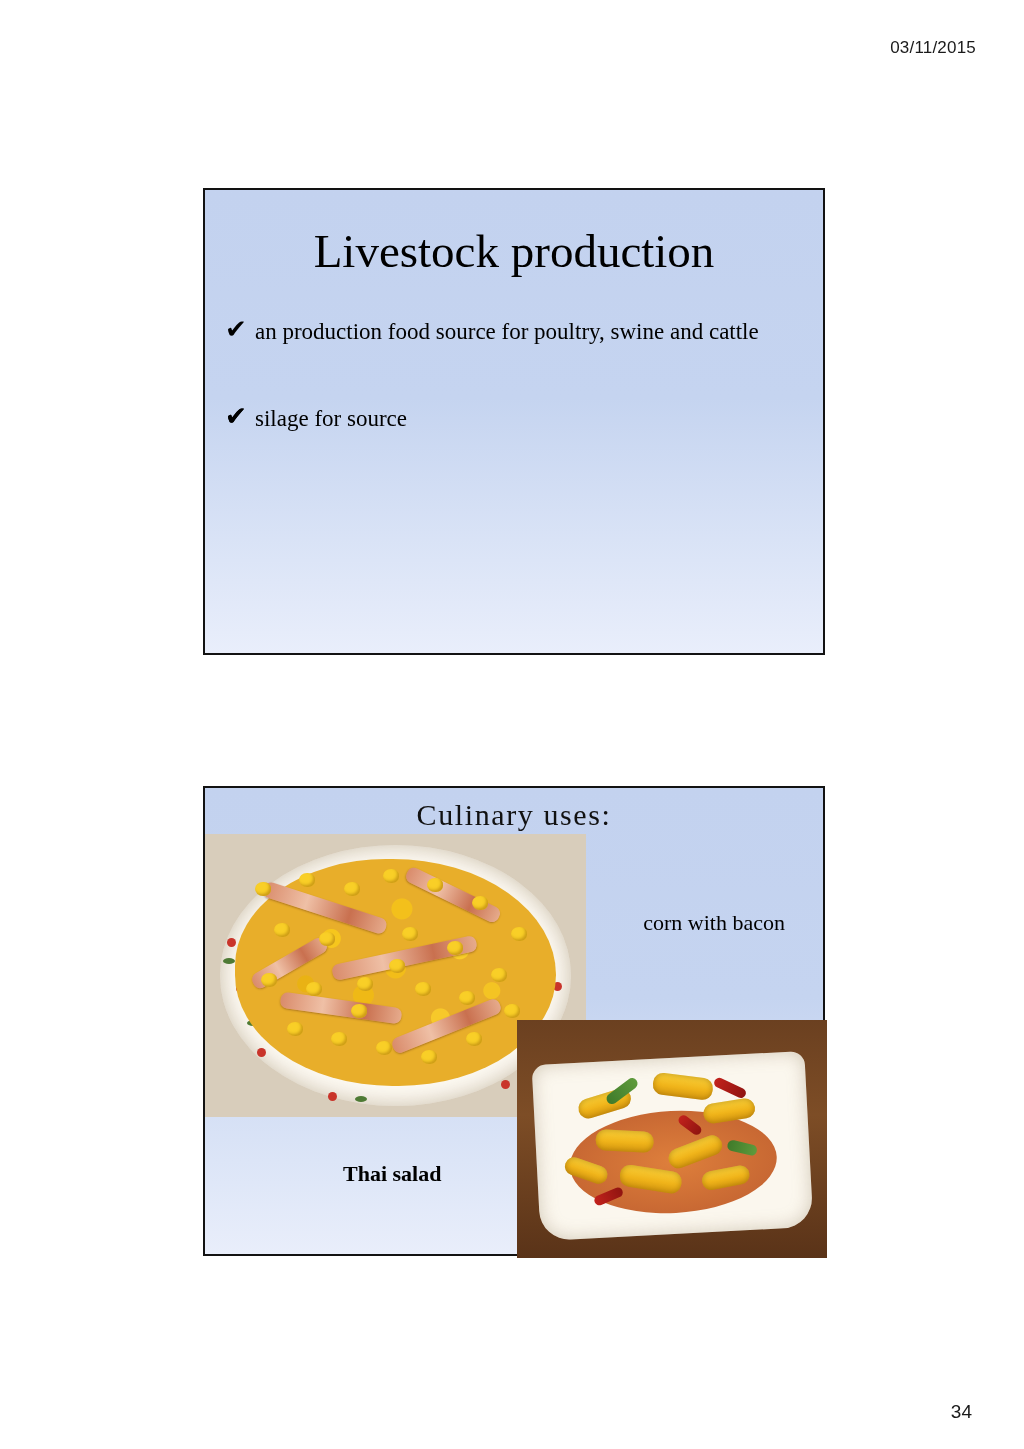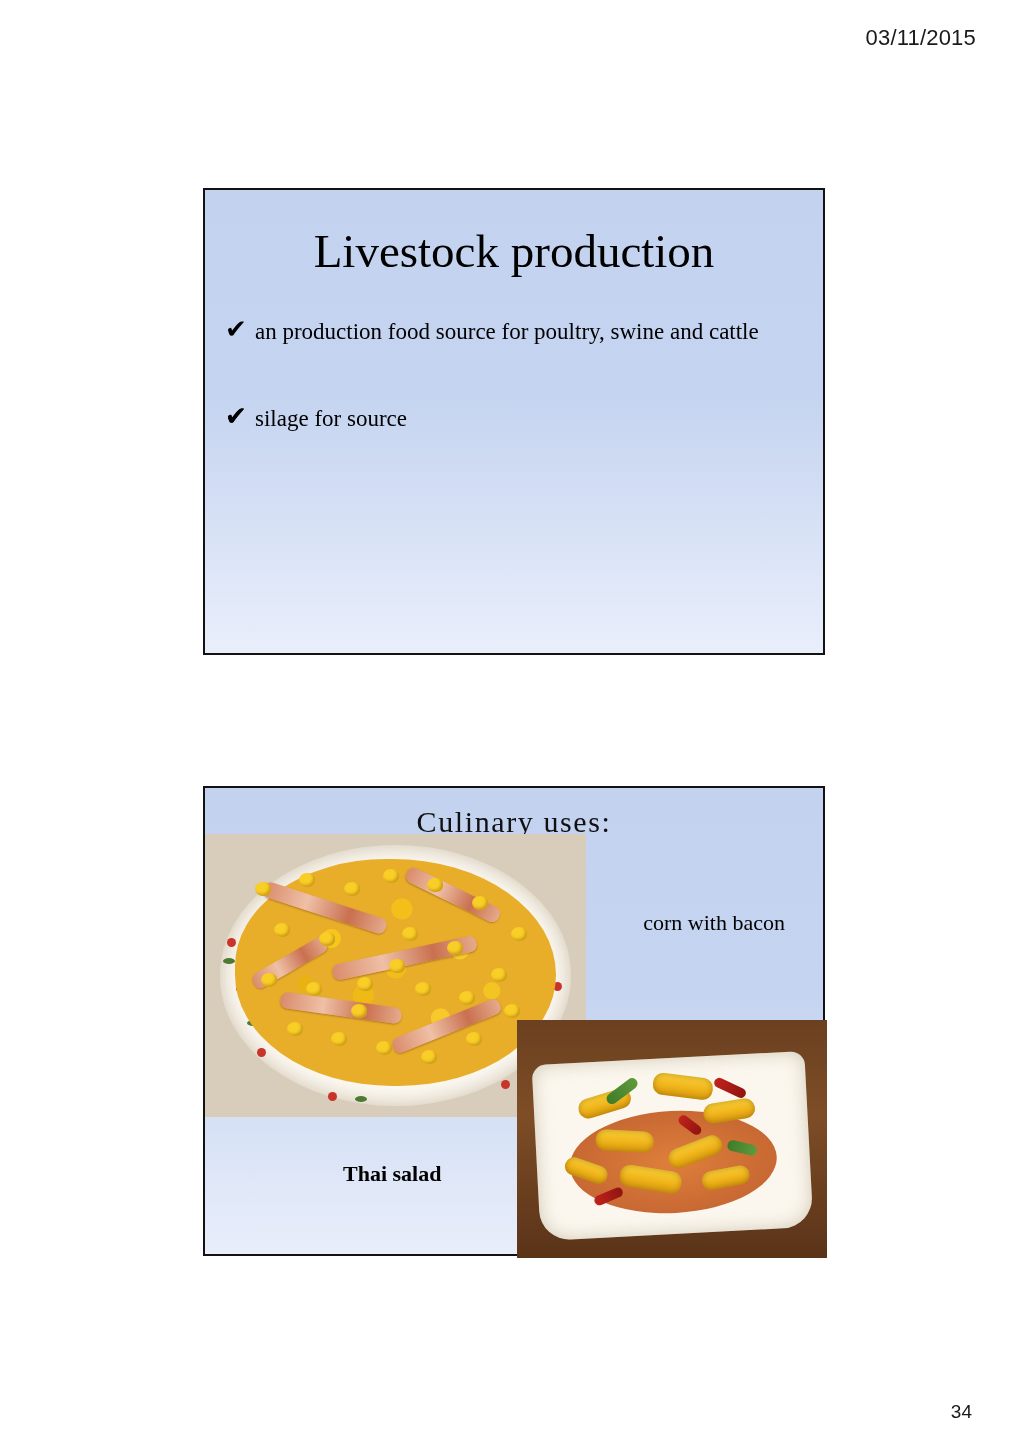--- a/index.html
+++ b/index.html
@@ -14,24 +14,24 @@
     font-family: "Liberation Serif", serif;
     overflow: hidden;
   }
   .page {
     position: absolute;
     inset: 0;
     background: #ffffff;
   }
   .date-stamp {
     position: absolute;
-    top: 25px;
+    top: 38px;
     right: 48px;
     font-family: "Liberation Sans", sans-serif;
-    font-size: 22px;
+    font-size: 17px;
     color: #1a1a1a;
     letter-spacing: 0.2px;
   }
   .page-number {
     position: absolute;
     bottom: 26px;
     right: 52px;
     font-family: "Liberation Sans", sans-serif;
     font-size: 19px;
     color: #1a1a1a;
@@ -86,21 +86,21 @@
     left: 203px;
     top: 786px;
     width: 622px;
     height: 470px;
   }
   .slide-two-title {
     text-align: center;
     font-size: 30px;
     letter-spacing: 1.6px;
     color: #111111;
-    margin-top: 17px;
+    margin-top: 10px;
     font-weight: normal;
   }
   .caption {
     position: absolute;
     font-size: 22px;
     color: #000000;
   }
   .caption-bacon {
     right: 38px;
     top: 122px;

